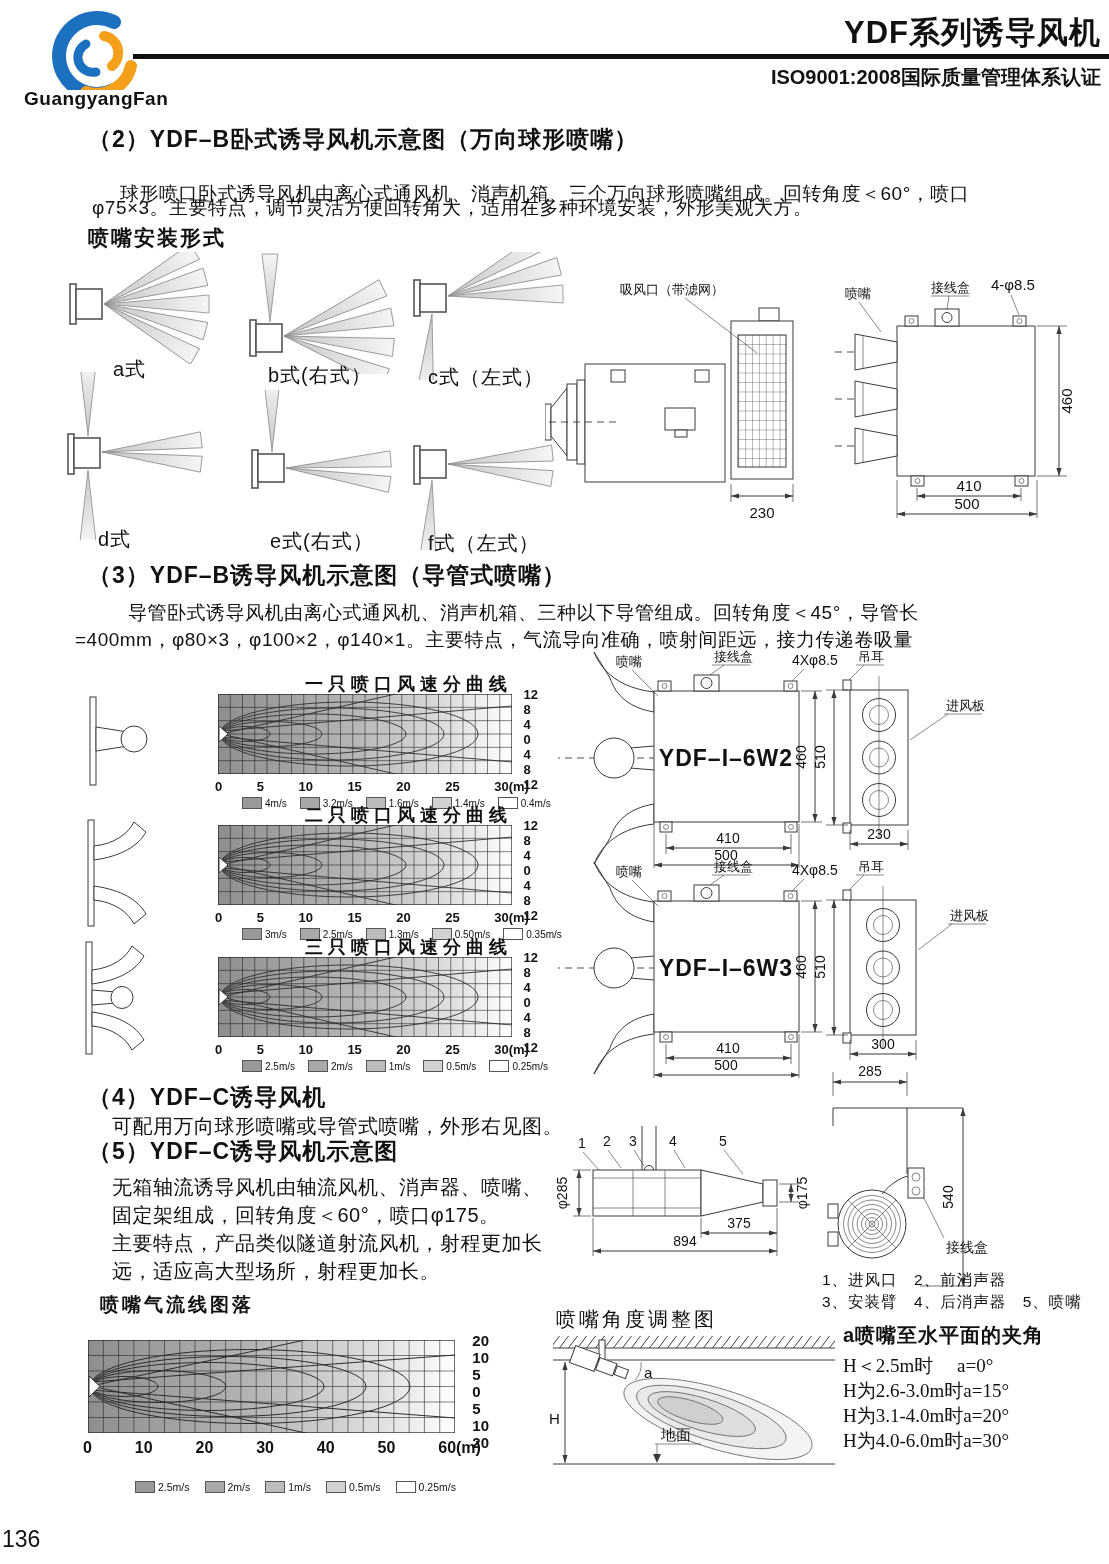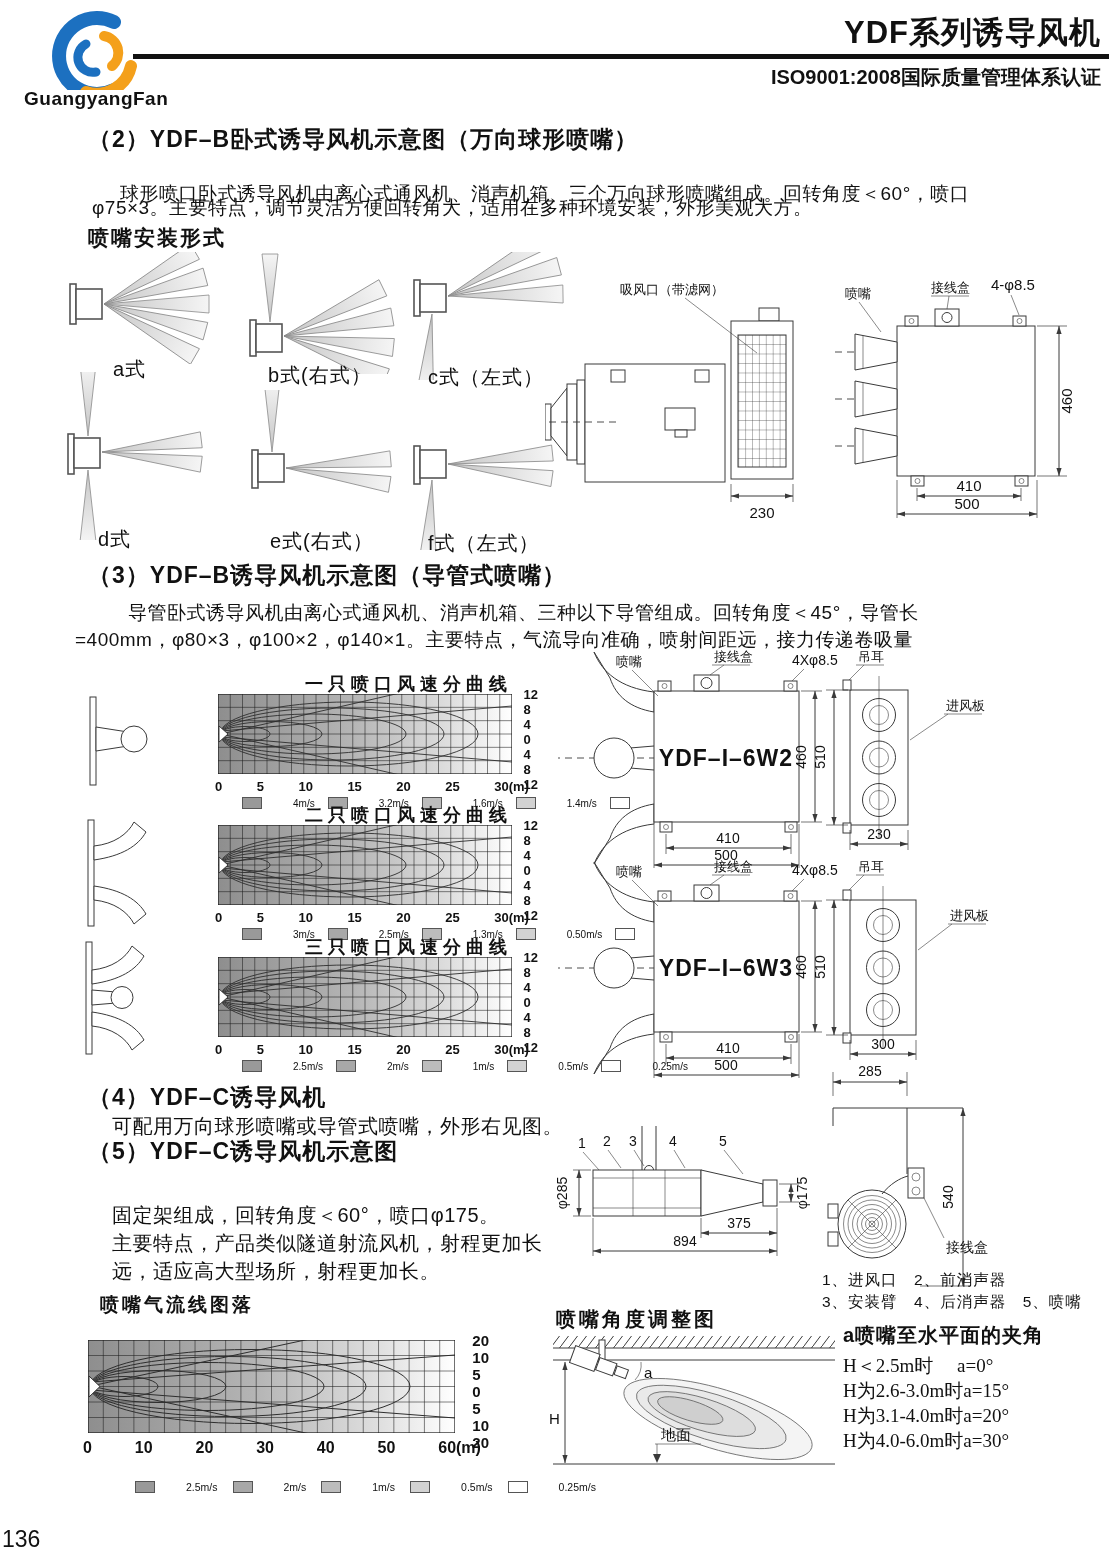--- a/index.html
+++ b/index.html
@@ -21,40 +21,40 @@
   .vtitle{font-size:18px;font-weight:bold;letter-spacing:5px;height:22px;white-space:nowrap;text-align:right;}
   .vbody{position:relative;}
   .cbg{fill:url(#vgrad);stroke:#222;stroke-width:1;}
   .grid line{stroke:#1c1c1c;stroke-width:.55;}
   .yticks{position:absolute;right:-26px;top:-7px;height:94px;display:flex;flex-direction:column;
           justify-content:space-between;font-size:13px;font-weight:bold;text-align:left;}
   .xticks{display:flex;justify-content:space-between;width:314px;margin-left:-3px;
           font-size:13px;font-weight:bold;margin-top:1px;}
   .vlegend{display:flex;gap:13px;margin-top:3px;margin-left:24px;font-size:10px;align-items:center;white-space:nowrap;}
   .swatch{display:inline-block;width:18px;height:10px;border:1px solid #555;margin-right:3px;vertical-align:-1px;}
-  .litem{display:flex;align-items:center;gap:28px;}
+  .litem{display:flex;align-items:center;}
   .vchart-b{position:absolute;width:367px;}
   .vchart-b .yticks{right:-34px;top:-8px;height:108px;font-size:15px;}
   .vchart-b .xticks{width:398px;margin-left:-5px;font-size:16px;margin-top:2px;}
   .vchart-b .vlegend{margin-top:24px;margin-left:47px;gap:15px;font-size:10.5px;}
   
   .ln{stroke:#3a3a3a;stroke-width:1;fill:none;}
   .thin{stroke:#3a3a3a;stroke-width:.6;fill:none;}
   .fw{fill:#fff;stroke:#3a3a3a;stroke-width:1;}
   .dash{stroke:#3a3a3a;stroke-width:.9;fill:none;stroke-dasharray:7,5;}
   .arr{stroke:#3a3a3a;stroke-width:1;}
   .ext{stroke:#3a3a3a;stroke-width:.7;}
   text.lab{font:13px "Liberation Sans",sans-serif;fill:#111;}
   text.dim{font:15px "Liberation Sans",sans-serif;fill:#111;}
   text.num{font:14px "Liberation Sans",sans-serif;fill:#111;}
   text.model{font:bold 23px "Liberation Sans",sans-serif;letter-spacing:1px;fill:#111;}
   .spr{fill:url(#spray);stroke:#8a8a8a;stroke-width:.8;}
   .unit{fill:#fff;stroke:#555;stroke-width:1.6;}
   .parts-line{position:absolute;font-size:15.5px;letter-spacing:1px;}
-  .angle-title{position:absolute;font-size:20px;font-weight:bold;letter-spacing:3px;}
+  .angle-title{position:absolute;font-size:20px;font-weight:normal;letter-spacing:3px;}
   .rules{position:absolute;left:843px;top:1322px;width:260px;}
   .rules-title{font-size:20px;font-weight:bold;letter-spacing:1px;margin-bottom:4px;}
   .rule-line{font-family:"Liberation Serif",serif;font-size:19px;line-height:25px;}
   .page-num{position:absolute;left:2px;top:1526px;font-size:23px;}
   .caption{position:absolute;font-size:19px;font-weight:bold;letter-spacing:3px;}
 </style>
 </head>
 <body>
 
 <div id="page">
@@ -691,20 +691,21 @@
       <polygon points="241,217 233,219.6 233,214.4" fill="#3a3a3a"></polygon>
       <polygon points="276,42 273.4,50 278.6,50" fill="#3a3a3a"></polygon>
       <polygon points="276,177 273.4,169 278.6,169" fill="#3a3a3a"></polygon>
       <polygon points="292,196 300,198.6 300,193.4" fill="#3a3a3a"></polygon>
       <polygon points="358,196 350,198.6 350,193.4" fill="#3a3a3a"></polygon>
     </svg>
 
   <div class="sec-title" style="left:88px;top:1082px">（4）YDF–C诱导风机</div>
   <div class="body-line" style="left:112px;top:1113px;font-size:20px">可配用万向球形喷嘴或导管式喷嘴，外形右见图。</div>
   <div class="sec-title" style="left:88px;top:1136px">（5）YDF–C诱导风机示意图</div>
+  <div class="body-line" style="left:112px;top:1174px;font-size:20px">无箱轴流诱导风机由轴流风机、消声器、喷嘴、</div>
   <div class="body-line" style="left:112px;top:1202px;font-size:20px">固定架组成，回转角度＜60°，喷口φ175。</div>
   <div class="body-line" style="left:112px;top:1230px;font-size:20px">主要特点，产品类似隧道射流风机，射程更加长</div>
   <div class="body-line" style="left:112px;top:1258px;font-size:20px">远，适应高大型场所，射程更加长。</div>
   <div class="caption" style="left:100px;top:1292px">喷嘴气流线图落</div>
 
   <svg class="abs" style="left:545px;top:1126px" width="280" height="150" viewBox="0 0 280 150">
     <text class="num" x="33" y="22">1</text>
     <line class="thin" x1="38" y1="26" x2="54" y2="44"></line>
     <text class="num" x="58" y="20">2</text>
     <line class="thin" x1="63" y1="24" x2="76" y2="42"></line>

